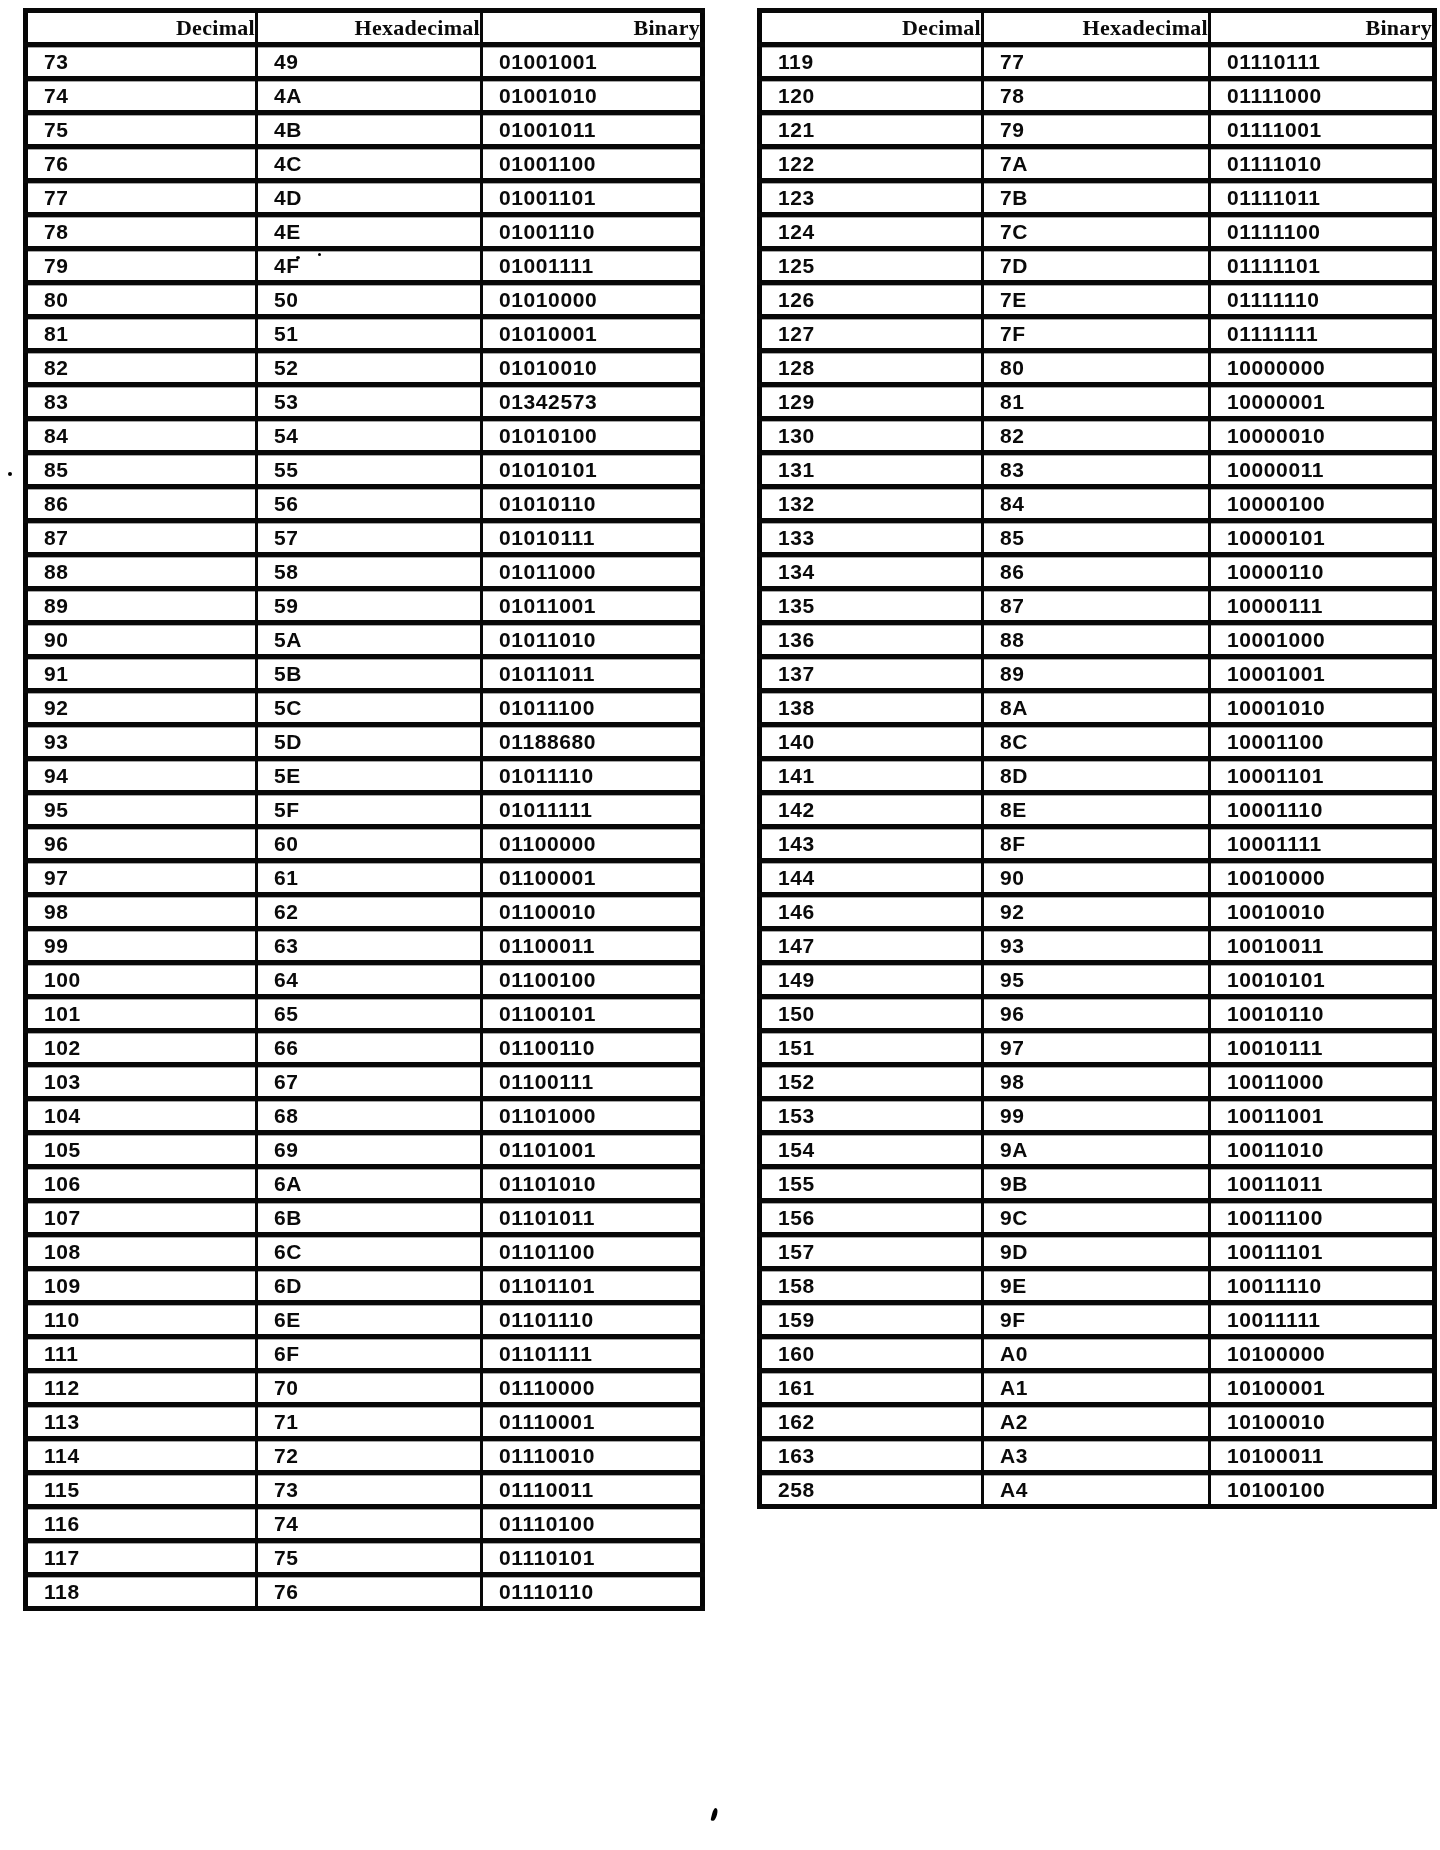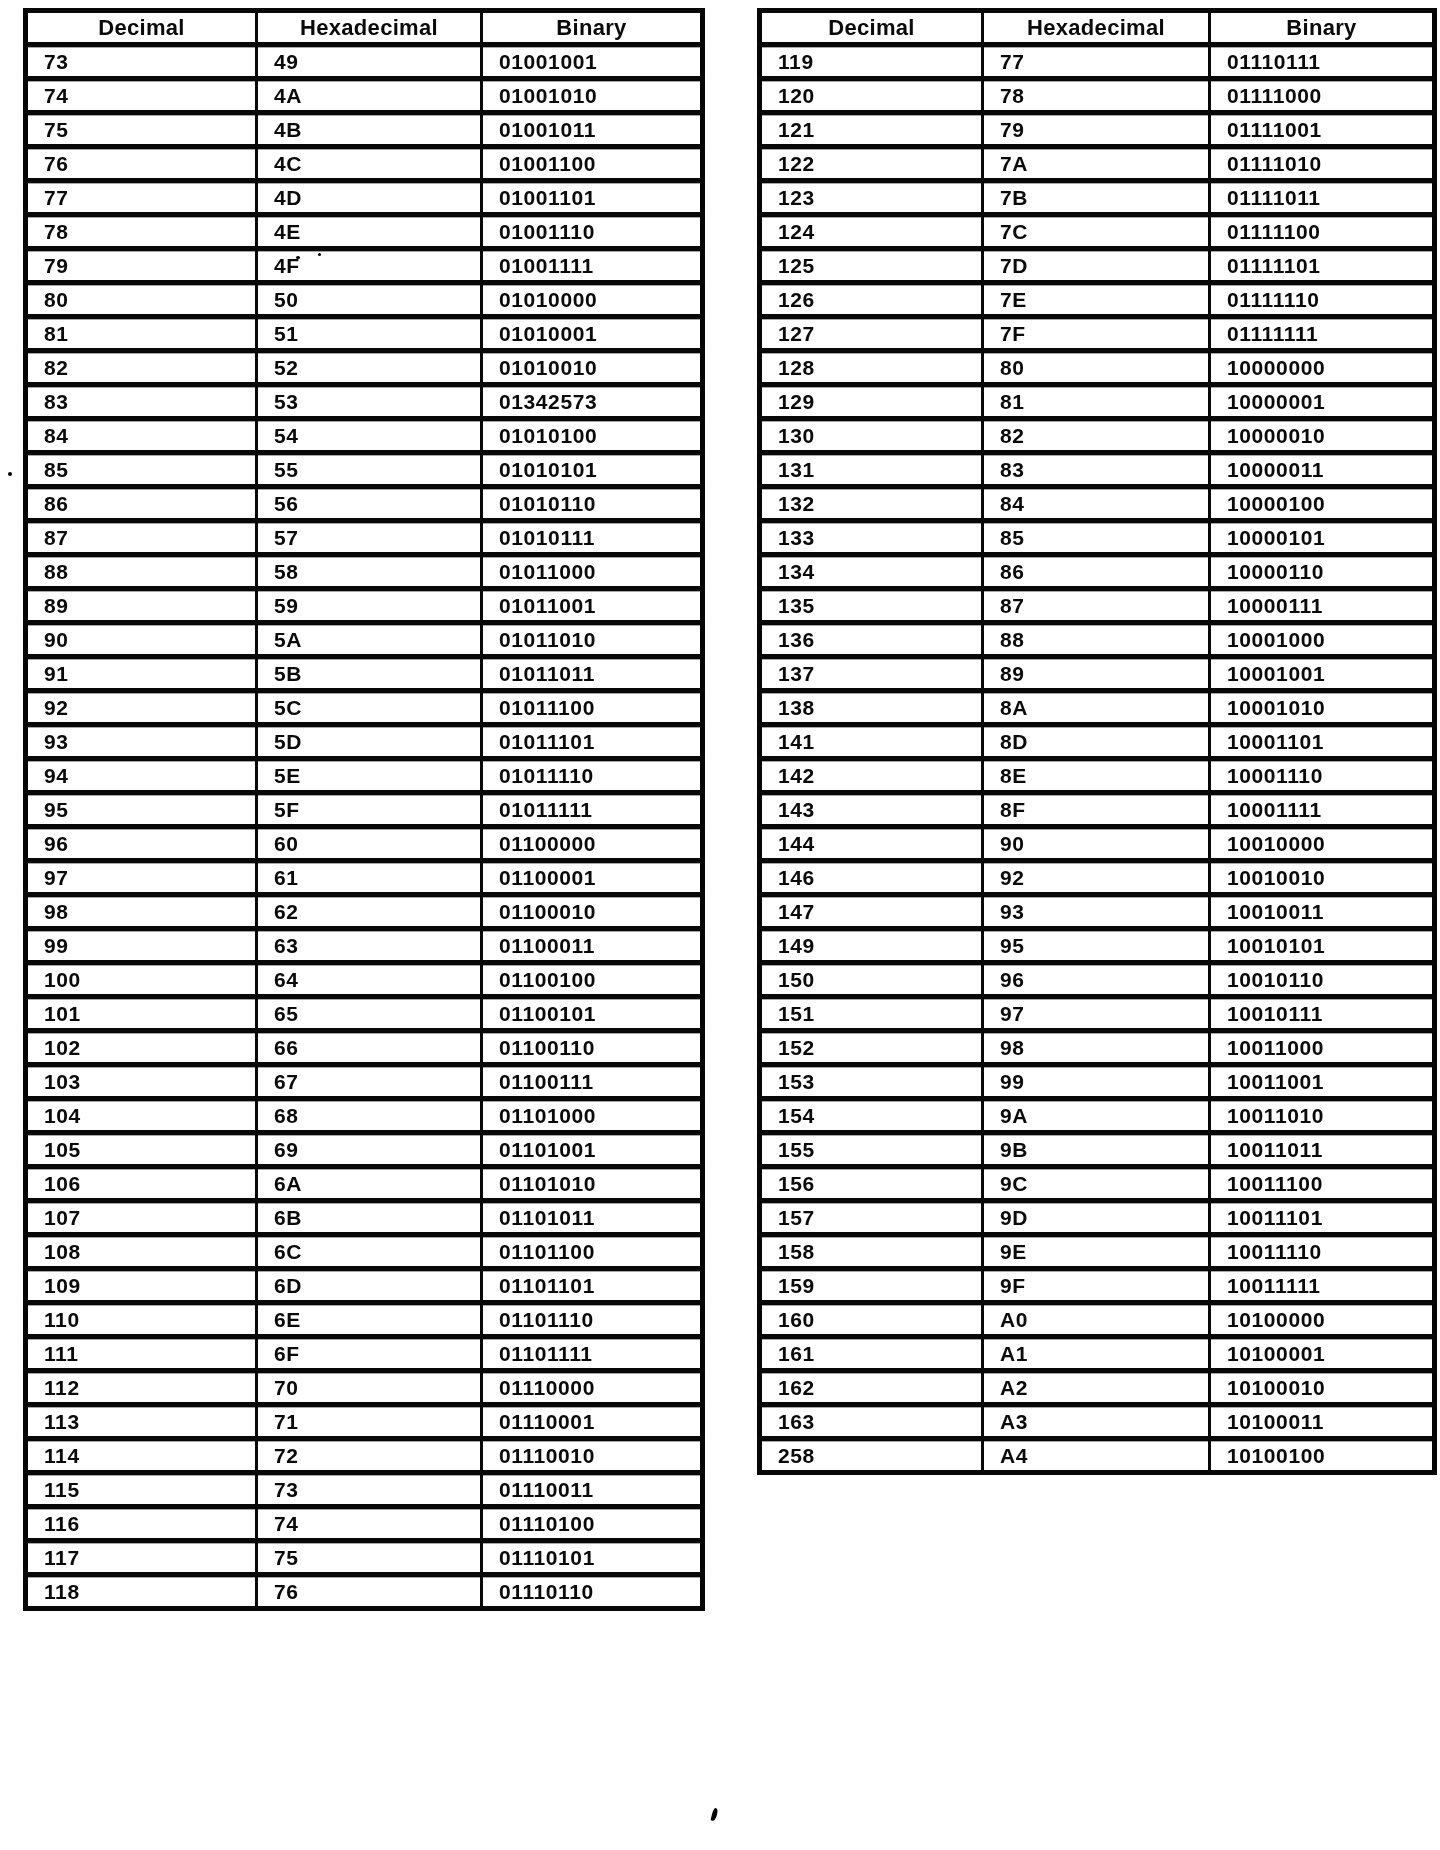--- a/index.html
+++ b/index.html
@@ -38,23 +38,24 @@
     border: 3px solid #080808;
     border-top-width: 5px;
     border-bottom-width: 5px;
     height: 29px;
     overflow: hidden;
     white-space: nowrap;
   }
   table.conv th {
     font-size: 22px;
     font-weight: 700;
-    text-align: center;
+    text-align: right;
     letter-spacing: 0.3px;
     padding: 0;
+    font-family: Liberation Serif, serif;
   }
   table.conv td {
     font-size: 21px;
     font-weight: 700;
     text-align: left;
     padding: 0 0 0 16px;
     letter-spacing: 0.6px;
   }
   
   table.conv tr td { box-shadow: 0 1px 0 rgba(0,0,0,0.35) inset; }
@@ -195,21 +196,21 @@
             <td>01011011</td>
           </tr>
           <tr>
             <td>92</td>
             <td>5C</td>
             <td>01011100</td>
           </tr>
           <tr>
             <td>93</td>
             <td>5D</td>
-            <td>01011101</td>
+            <td>01188680</td>
           </tr>
           <tr>
             <td>94</td>
             <td>5E</td>
             <td>01011110</td>
           </tr>
           <tr>
             <td>95</td>
             <td>5F</td>
             <td>01011111</td>
@@ -442,20 +443,25 @@
             <td>137</td>
             <td>89</td>
             <td>10001001</td>
           </tr>
           <tr>
             <td>138</td>
             <td>8A</td>
             <td>10001010</td>
           </tr>
           <tr>
+            <td>140</td>
+            <td>8C</td>
+            <td>10001100</td>
+          </tr>
+          <tr>
             <td>141</td>
             <td>8D</td>
             <td>10001101</td>
           </tr>
           <tr>
             <td>142</td>
             <td>8E</td>
             <td>10001110</td>
           </tr>
           <tr>

